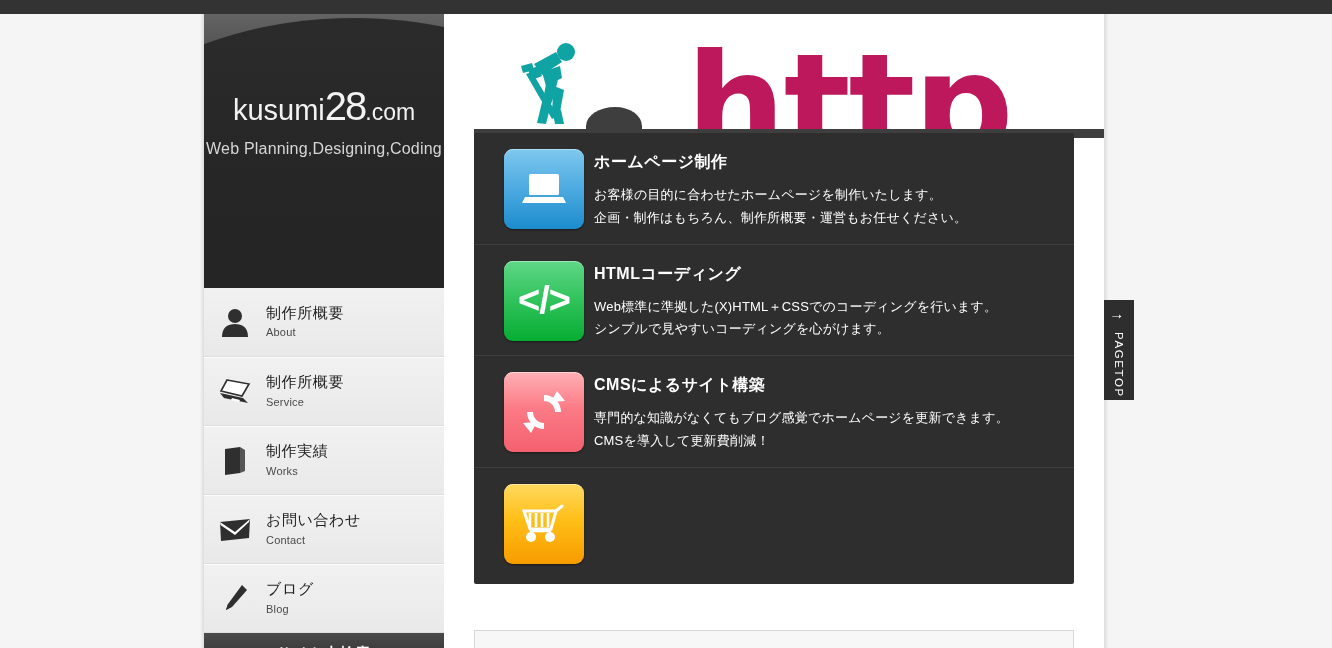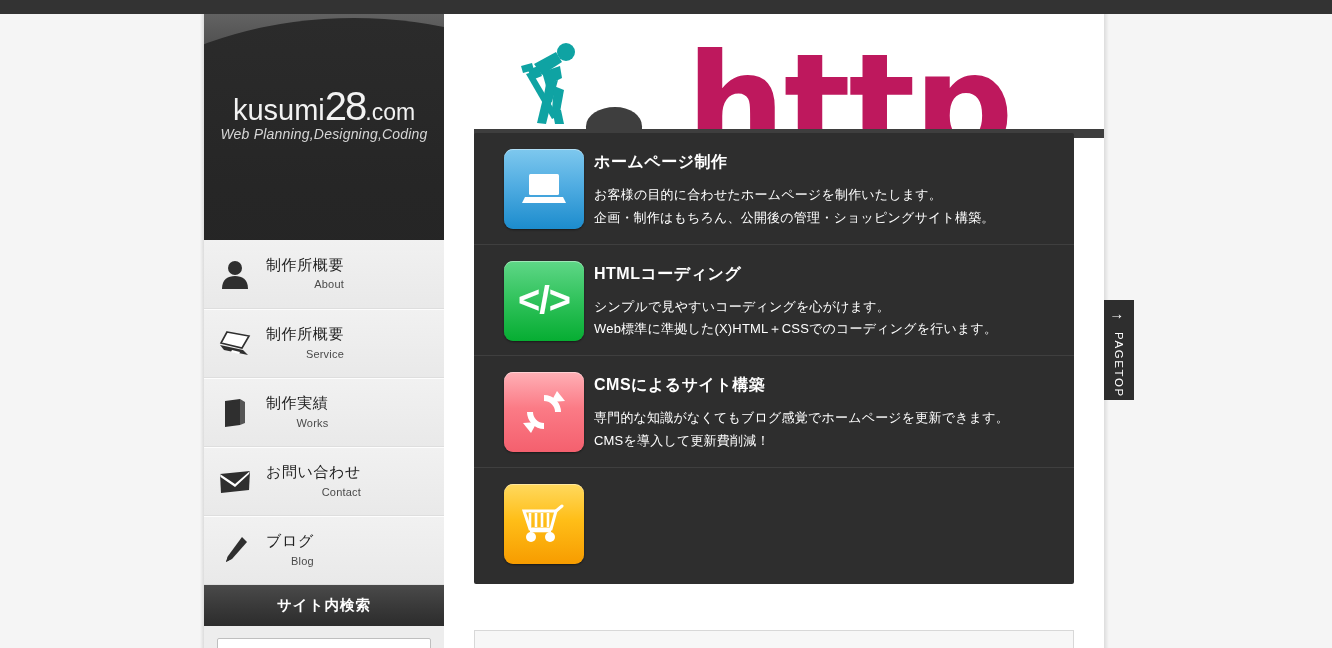--- a/index.html
+++ b/index.html
@@ -55,21 +55,21 @@
   .sidebar {
     position: absolute;
     top: 0; left: 204px;
     width: 240px;
     height: 648px;
     z-index: 3;
   }
   .brand {
     position: relative;
     width: 240px;
-    height: 240px;
+    height: 288px;
     background: linear-gradient(to bottom, #6a6a6a 0%, #4c4c4c 22%, #3b3b3b 45%, #2a2a2a 100%);
     overflow: hidden;
   }
   .brand-curve {
     position: absolute;
     left: -160px;
     top: 18px;
     width: 620px;
     height: 420px;
     border-radius: 50%;
@@ -91,24 +91,24 @@
   }
   .brand-logo .num {
     font-size: 40px;
     font-weight: 400;
     letter-spacing: -2px;
   }
   .brand-logo .dotcom {
     font-size: 23px;
   }
   .brand-tagline {
-    font-size: 14px;
+    margin-top: 14px;
+    font-size: 16px;
     color: #d6d6d6;
     letter-spacing: 0.2px;
-    font-style: italic;
   }
 
   
   .nav {
     width: 240px;
     background: #ededed;
   }
   .nav-item {
     position: relative;
     display: flex;
@@ -122,21 +122,21 @@
   }
   .nav-item:first-child { border-top: none; }
   .nav-icon {
     width: 62px;
     min-width: 62px;
     display: flex;
     align-items: center;
     justify-content: center;
     color: #2f2f2f;
   }
-  .nav-text { line-height: 1.15; text-align: right; }
+  .nav-text { line-height: 1.15; }
   .nav-ja {
     font-size: 15px;
     color: #222222;
     font-weight: 400;
     letter-spacing: 0.6px;
   }
   .nav-en {
     font-size: 11px;
     color: #4a4a4a;
     margin-top: 8px;
@@ -446,32 +446,32 @@
     <span class="svc-icon svc-blue">
       <svg width="48" height="40" viewBox="0 0 48 40" style="position:relative;z-index:2">
         <rect x="9" y="5" width="30" height="21" rx="1.5" fill="#ffffff"></rect>
         <rect x="12" y="8" width="24" height="15" fill="none"></rect>
         <path d="M5 28 L43 28 L46 34 L2 34 Z" fill="#ffffff"></path>
       </svg>
     </span>
     <span class="svc-body">
       <span class="svc-title" style="display:block">ホームページ制作</span>
       <span class="svc-line" style="display:block">お客様の目的に合わせたホームページを制作いたします。</span>
-      <span class="svc-line" style="display:block">企画・制作はもちろん、公開後の管理・ショッピングサイト構築。</span>
+      <span class="svc-line" style="display:block">企画・制作はもちろん、制作所概要・運営もお任せください。</span>
     </span>
   </div>
 
   <div class="service">
     <span class="svc-icon svc-green">
       <span class="svc-code">&lt;/&gt;</span>
     </span>
     <span class="svc-body">
       <span class="svc-title" style="display:block">HTMLコーディング</span>
+      <span class="svc-line" style="display:block">Web標準に準拠した(X)HTML＋CSSでのコーディングを行います。</span>
       <span class="svc-line" style="display:block">シンプルで見やすいコーディングを心がけます。</span>
-      <span class="svc-line" style="display:block">Web標準に準拠した(X)HTML＋CSSでのコーディングを行います。</span>
     </span>
   </div>
 
   <div class="service">
     <span class="svc-icon svc-pink">
       <svg width="46" height="46" viewBox="0 0 46 46" style="position:relative;z-index:2">
         <path d="M23 6 A17 17 0 0 1 40 23 L34 23 A11 11 0 0 0 23 12 Z" fill="#ffffff"></path>
         <path d="M23 40 A17 17 0 0 1 6 23 L12 23 A11 11 0 0 0 23 34 Z" fill="#ffffff"></path>
         <path d="M36 2 L44 12 L30 13 Z" fill="#ffffff"></path>
         <path d="M10 44 L2 34 L16 33 Z" fill="#ffffff"></path>

